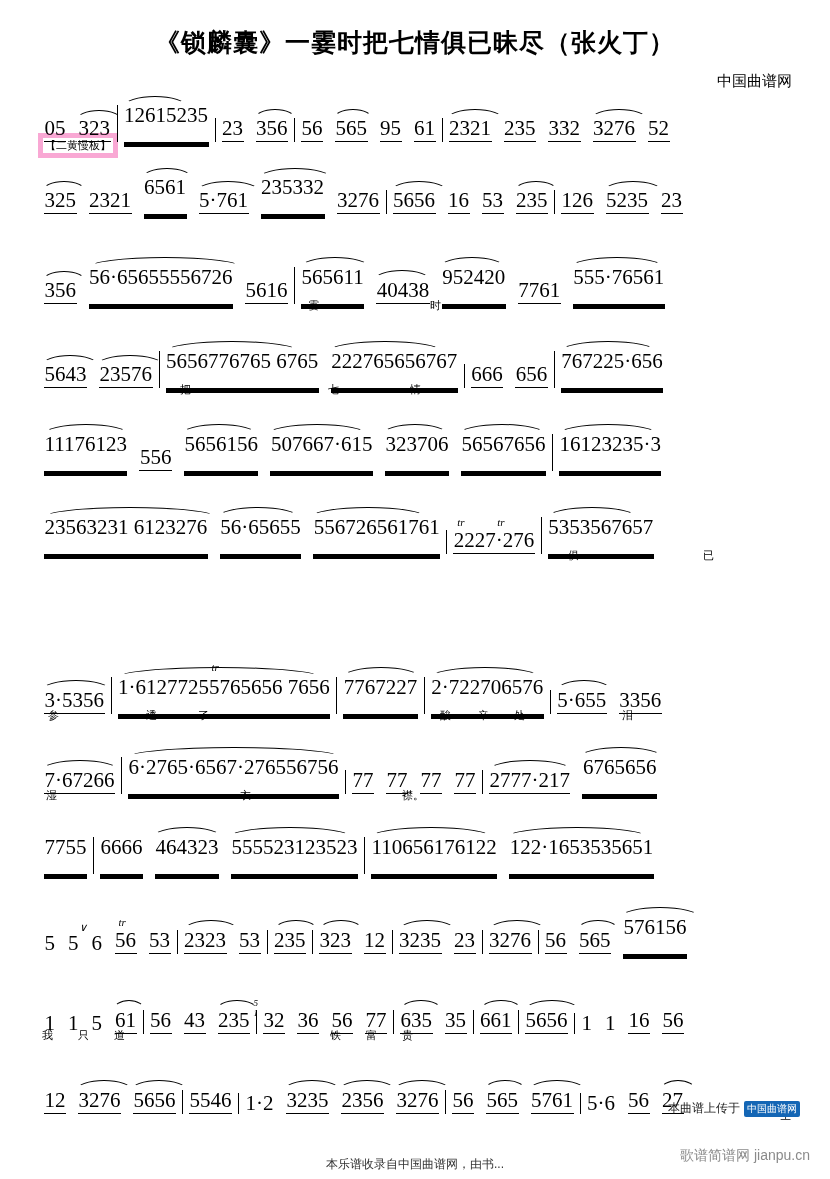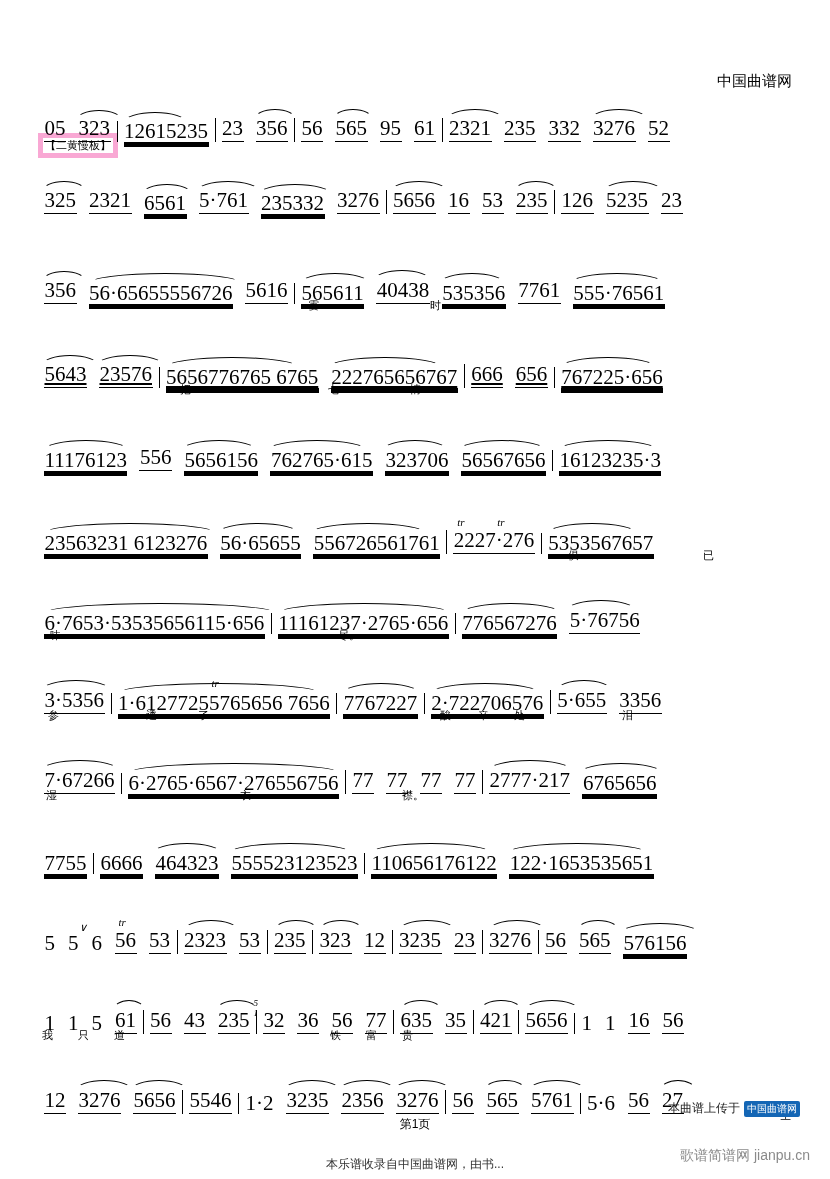--- a/index.html
+++ b/index.html
@@ -50,21 +50,21 @@
   .note{
     position:relative;
     font-size:21px;
     font-family:"Liberation Serif", serif;
     line-height:1;
     padding:0 0.5px;
     display:inline-block;
   }
   
   .u1{border-bottom:1.5px solid #000;padding-bottom:2px;}
-  .u2{box-shadow:0 2px 0 0 #000, 0 5px 0 0 #000;padding-bottom:0;}
+  .u2{box-shadow:0 2px 0 0 #000, 0 5px 0 0 #000;padding-bottom:16px;}
 
   
   .slur{
     position:absolute;
     border-top:1.4px solid #000;
     border-radius:50%/100% 100% 0 0;
     height:9px;
     border-left:1px solid transparent;
     border-right:1px solid transparent;
     pointer-events:none;
@@ -104,20 +104,21 @@
     position:absolute;right:20px;bottom:14px;
     font-size:14px;color:#8a8a8a;
     font-family:"Liberation Sans", sans-serif;
   }
 </style>
 </head>
 <body>
 
 <div class="page">
 
+  <div class="title">《锁麟囊》一霎时把七情俱已昧尽（张火丁）</div>
   <div class="arranger">中国曲谱网</div>
   <div class="tempo-mark">【二黄慢板】</div>
 
   <div class="staff" style="top:96px;">
     <div class="grp">
         <span class="note u1">05</span>
       </div>
     <div class="grp">
         <span class="note u1">323</span>
       <span class="slur" style="left:4px;top:-8px;width:44px;"></span>
@@ -228,35 +229,35 @@
       </div>
     <div class="grp bar">
         <span class="note u2">565611</span>
       <span class="slur" style="left:6px;top:-10px;width:66px;"></span>
       </div>
     <div class="grp">
         <span class="note u1">40438</span>
       <span class="slur" style="left:4px;top:-10px;width:54px;"></span>
       </div>
     <div class="grp">
-        <span class="note u2">535356</span>
+        <span class="note u2">952420</span>
       <span class="slur" style="left:4px;top:-10px;width:62px;"></span>
       </div>
     <div class="grp">
         <span class="note u1">7761</span>
       </div>
     <div class="grp">
         <span class="note u2">555·76561</span>
       <span class="slur" style="left:4px;top:-10px;width:90px;"></span>
       </div>
     <div class="lyric" style="left:270px;top:40px;">霎</div>
     <div class="lyric" style="left:392px;top:40px;">时</div>
   </div>
 
-  <div class="staff" style="top:342px;text-decoration:underline;">
+  <div class="staff" style="top:342px;">
     <div class="grp">
         <span class="note u1">5643</span>
       <span class="slur" style="left:4px;top:-9px;width:54px;"></span>
       </div>
     <div class="grp">
         <span class="note u1">23576</span>
       <span class="slur" style="left:4px;top:-9px;width:64px;"></span>
       </div>
     <div class="grp bar">
         <span class="note u2">5656776765 6765</span>
@@ -287,21 +288,21 @@
       <span class="slur" style="left:6px;top:-10px;width:82px;"></span>
       </div>
     <div class="grp">
         <span class="note u1">556</span>
       </div>
     <div class="grp">
         <span class="note u2">5656156</span>
       <span class="slur" style="left:4px;top:-10px;width:72px;"></span>
       </div>
     <div class="grp">
-        <span class="note u2">762765·615</span>
+        <span class="note u2">507667·615</span>
       <span class="slur" style="left:4px;top:-10px;width:96px;"></span>
       </div>
     <div class="grp">
         <span class="note u2">323706</span>
       <span class="slur" style="left:4px;top:-10px;width:62px;"></span>
       </div>
     <div class="grp">
         <span class="note u2">56567656</span>
       <span class="slur" style="left:4px;top:-10px;width:84px;"></span>
       </div>
@@ -330,40 +331,20 @@
       <span class="orn" style="left:50px;top:-14px;">tr</span>
       </div>
     <div class="grp bar">
         <span class="note u2">5353567657</span>
       <span class="slur" style="left:6px;top:-10px;width:86px;"></span>
       </div>
     <div class="lyric" style="left:530px;top:40px;">俱</div>
     <div class="lyric" style="left:665px;top:40px;">已</div>
   </div>
 
-  <div class="staff" style="top:588px;">
-    <div class="grp">
-        <span class="note u2">6·7653·53535656115·656</span>
-      <span class="slur" style="left:6px;top:-10px;width:230px;"></span>
-      </div>
-    <div class="grp bar">
-        <span class="note u2">11161237·2765·656</span>
-      <span class="slur" style="left:6px;top:-10px;width:170px;"></span>
-      </div>
-    <div class="grp bar">
-        <span class="note u2">776567276</span>
-      <span class="slur" style="left:6px;top:-10px;width:96px;"></span>
-      </div>
-    <div class="grp">
-        <span class="note u1">5·76756</span>
-      <span class="slur" style="left:4px;top:-10px;width:66px;"></span>
-      </div>
-    <div class="lyric" style="left:12px;top:40px;">昧</div>
-    <div class="lyric" style="left:300px;top:40px;">尽。</div>
-  </div>
 
   <div class="staff" style="top:668px;">
     <div class="grp">
         <span class="note u1">3·5356</span>
       <span class="slur" style="left:4px;top:-10px;width:66px;"></span>
       </div>
     <div class="grp bar">
         <span class="note u2">1·61277255765656 7656</span>
       <span class="slur" style="left:6px;top:-10px;width:200px;"></span>
       <span class="orn" style="left:100px;top:-16px;">tr</span>
@@ -549,21 +530,21 @@
         <span class="note u1">77</span>
       </div>
     <div class="grp bar">
         <span class="note u1">635</span>
       <span class="slur" style="left:6px;top:-10px;width:40px;"></span>
       </div>
     <div class="grp">
         <span class="note u1">35</span>
       </div>
     <div class="grp bar">
-        <span class="note u1">421</span>
+        <span class="note u1">661</span>
       <span class="slur" style="left:6px;top:-10px;width:40px;"></span>
       </div>
     <div class="grp bar">
         <span class="note u1">5656</span>
       <span class="slur" style="left:6px;top:-10px;width:52px;"></span>
       </div>
     <div class="grp bar">
         <span class="note">1</span>
       </div>
     <div class="grp">
@@ -630,21 +611,20 @@
     <div class="grp">
         <span class="note u1">56</span>
       </div>
     <div class="grp">
         <span class="note u1">27</span>
       <span class="slur" style="left:4px;top:-10px;width:34px;"></span>
       </div>
     <div class="lyric" style="left:742px;top:40px;">生</div>
   </div>
 
-  <div class="pagenum">第1页</div>
 
   <div class="upload-note">
     <span>本曲谱上传于</span>
     <span class="cn-badge">中国曲谱网</span>
   </div>
 
   <div class="footer-note">本乐谱收录自中国曲谱网，由书...</div>
   <div class="watermark">歌谱简谱网 jianpu.cn</div>
 
 </div>

